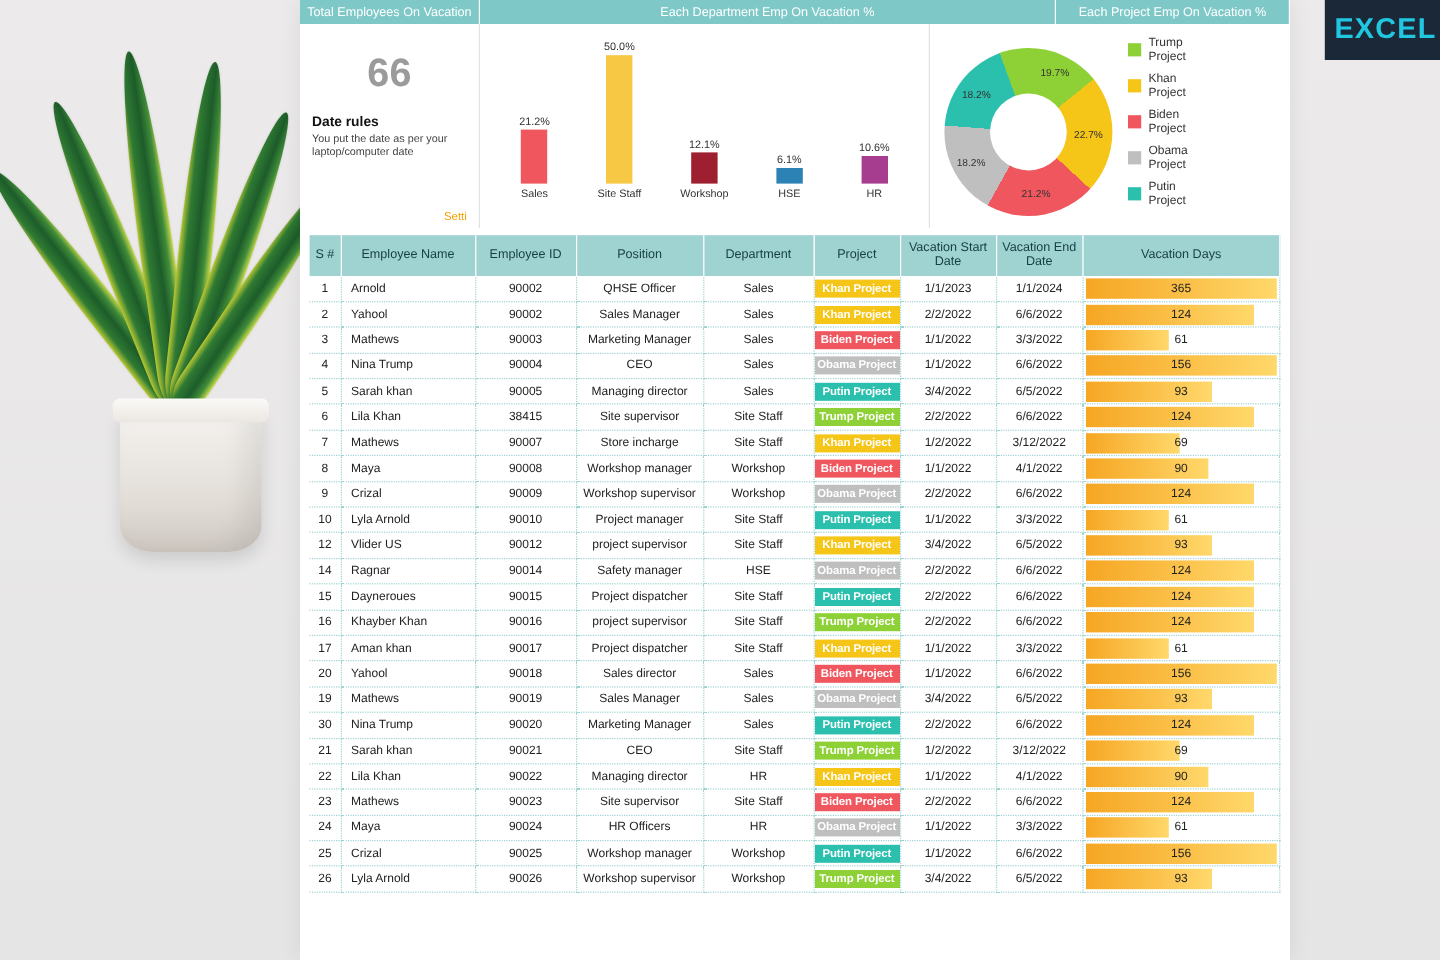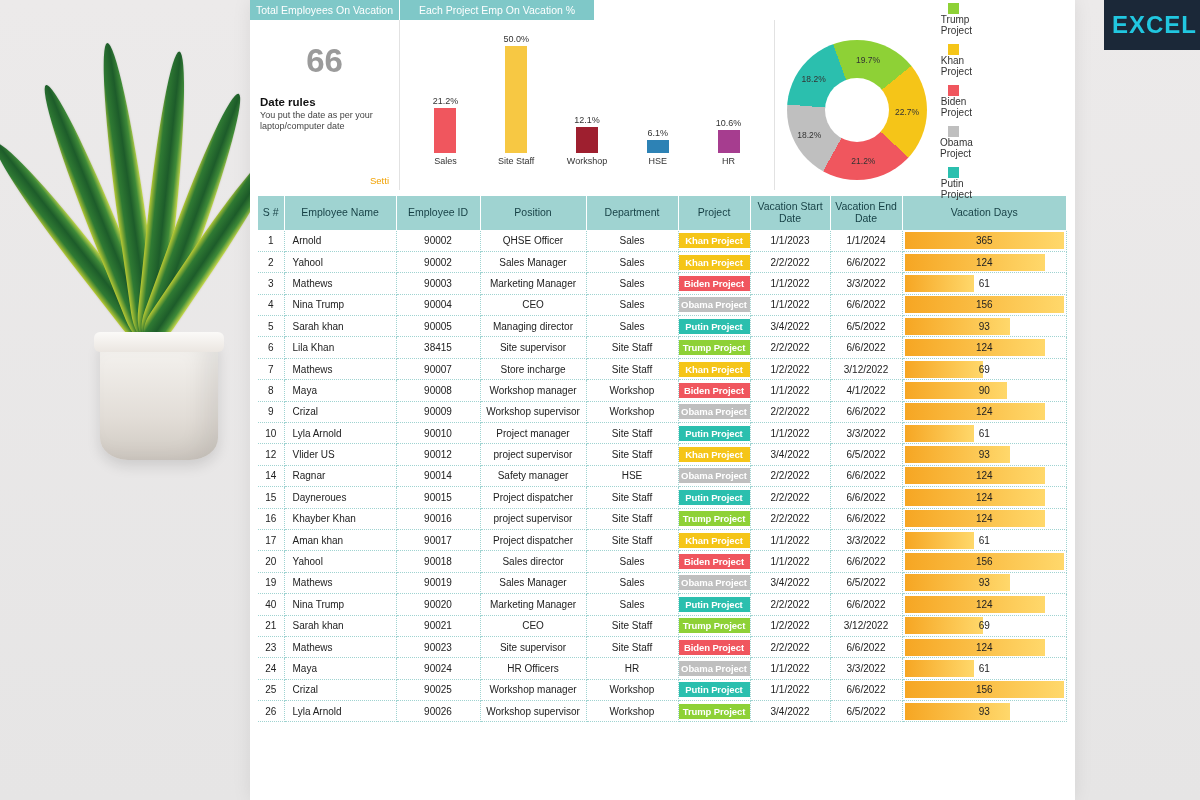--- a/index.html
+++ b/index.html
@@ -142,21 +142,21 @@
 
   .donut-panel { width: 300px; display:flex; align-items:center; }
   .donut-box { width:165px; position:relative; height:150px; }
   .donut { position:absolute; left:12px; top:10px; width:140px; height:140px; border-radius:50%; }
   .donut:after {
     content:""; position:absolute; left:38px; top:38px; width:64px;height:64px;
     background:#fff; border-radius:50%;
   }
   .dlabel { position:absolute; font-size:8.5px; color:#333; }
   .legend { font-size:10px; color:#333; line-height:1.15; }
-  .legend div { display:flex; align-items:center; margin-bottom:7px;flex-direction:column; }
+  .legend div { display:flex; align-items:center; margin-bottom:7px; }
   .legend i { width:11px; height:11px; display:inline-block; margin-right:6px; flex:none; }
 
   
   .table-wrap { padding: 6px 8px 0 8px; }
   table { border-collapse:collapse; width:100%; table-layout:fixed; }
   thead th {
     background:#9fd3d1; color:#153f44; font-size:10.5px; font-weight:normal;
     height:34px; border-right:1px solid #fff; border-bottom:1px solid #fff;
     padding:0 2px; line-height:1.1;
   }
@@ -209,20 +209,21 @@
 
   <div class="excel-logo">
     <span>EXCEL</span>
   </div>
 
   <div class="sheet">
 
 
     <div class="panel-heads">
       <div class="ph1">Total Employees On Vacation</div>
+      <div class="ph2">Each Department Emp On Vacation %</div>
       <div class="ph3">Each Project Emp On Vacation %</div>
     </div>
 
     <div class="charts-row">
 
       <div class="kpi">
         <div class="num">66</div>
         <div class="dr-title">Date rules</div>
         <div class="dr-text">You put the date as per your laptop/computer date</div>
         <div class="setti">Setti</div>
@@ -252,21 +253,21 @@
           <div class="barcol">
             <div class="pct">10.6%</div>
             <div class="bar" style="height:23px;background:#a63d8f"></div>
             <div class="lbl">HR</div>
           </div>
         </div>
 
       <div class="donut-panel">
         <div class="donut-box" id="donut-box">
           <div class="donut" id="donut-ring" style="background: conic-gradient(from -20deg, rgb(142, 209, 54) 0deg, rgb(142, 209, 54) 70.92deg, rgb(245, 197, 24) 70.92deg, rgb(245, 197, 24) 152.64deg, rgb(240, 86, 94) 152.64deg, rgb(240, 86, 94) 228.96deg, rgb(191, 191, 191) 228.96deg, rgb(191, 191, 191) 294.48deg, rgb(43, 191, 174) 294.48deg, rgb(43, 191, 174) 360deg);"></div>
-        <div class="dlabel" style="left: 81px; top: 24.8815px;">19.7%</div>
+        <div class="dlabel" style="left: 92px; top: 24.8815px;">19.7%</div>
             <div class="dlabel" style="left: 119.975px; top: 76.6152px;">22.7%</div>
             <div class="dlabel" style="left: 76.3138px; top: 126.331px;">21.2%</div>
             <div class="dlabel" style="left: 22.2066px; top: 99.6366px;">18.2%</div>
             <div class="dlabel" style="left: 26.6024px; top: 43.5319px;">18.2%</div>
           </div>
         <div class="legend" id="donut-legend">
             <div>
               <i style="background:#8ed136"></i>
               <span>Trump<br>Project</span>
             </div>
@@ -606,21 +607,21 @@
               <td class="col-start">3/4/2022</td>
               <td class="col-end">6/5/2022</td>
               <td class="col-days" style="padding: 0px 2px;">
                 <div class="daysbar">
                   <div class="fill" style="width:66.24657534246576%"></div>
                   <div class="val">93</div>
                 </div>
               </td>
             </tr>
             <tr>
-              <td class="col-sn ">40</td>
+              <td class="col-sn ">30</td>
               <td class="col-name left">Nina Trump</td>
               <td class="col-id ">90020</td>
               <td class="col-pos ">Marketing Manager</td>
               <td class="col-dep ">Sales</td>
               <td class="col-proj" style="padding: 0px;">
                 <span class="proj-pill" style="background:#2bbfae">Putin Project</span>
               </td>
               <td class="col-start">2/2/2022</td>
               <td class="col-end">6/6/2022</td>
               <td class="col-days" style="padding: 0px 2px;">
@@ -638,20 +639,38 @@
               <td class="col-dep ">Site Staff</td>
               <td class="col-proj" style="padding: 0px;">
                 <span class="proj-pill" style="background:#8ed136">Trump Project</span>
               </td>
               <td class="col-start">1/2/2022</td>
               <td class="col-end">3/12/2022</td>
               <td class="col-days" style="padding: 0px 2px;">
                 <div class="daysbar">
                   <div class="fill" style="width:49.15068493150685%"></div>
                   <div class="val">69</div>
+                </div>
+              </td>
+            </tr>
+            <tr>
+              <td class="col-sn ">22</td>
+              <td class="col-name left">Lila Khan</td>
+              <td class="col-id ">90022</td>
+              <td class="col-pos ">Managing director</td>
+              <td class="col-dep ">HR</td>
+              <td class="col-proj" style="padding: 0px;">
+                <span class="proj-pill" style="background:#f5c518">Khan Project</span>
+              </td>
+              <td class="col-start">1/1/2022</td>
+              <td class="col-end">4/1/2022</td>
+              <td class="col-days" style="padding: 0px 2px;">
+                <div class="daysbar">
+                  <div class="fill" style="width:64.10958904109589%"></div>
+                  <div class="val">90</div>
                 </div>
               </td>
             </tr>
             <tr>
               <td class="col-sn ">23</td>
               <td class="col-name left">Mathews</td>
               <td class="col-id ">90023</td>
               <td class="col-pos ">Site supervisor</td>
               <td class="col-dep ">Site Staff</td>
               <td class="col-proj" style="padding: 0px;">

